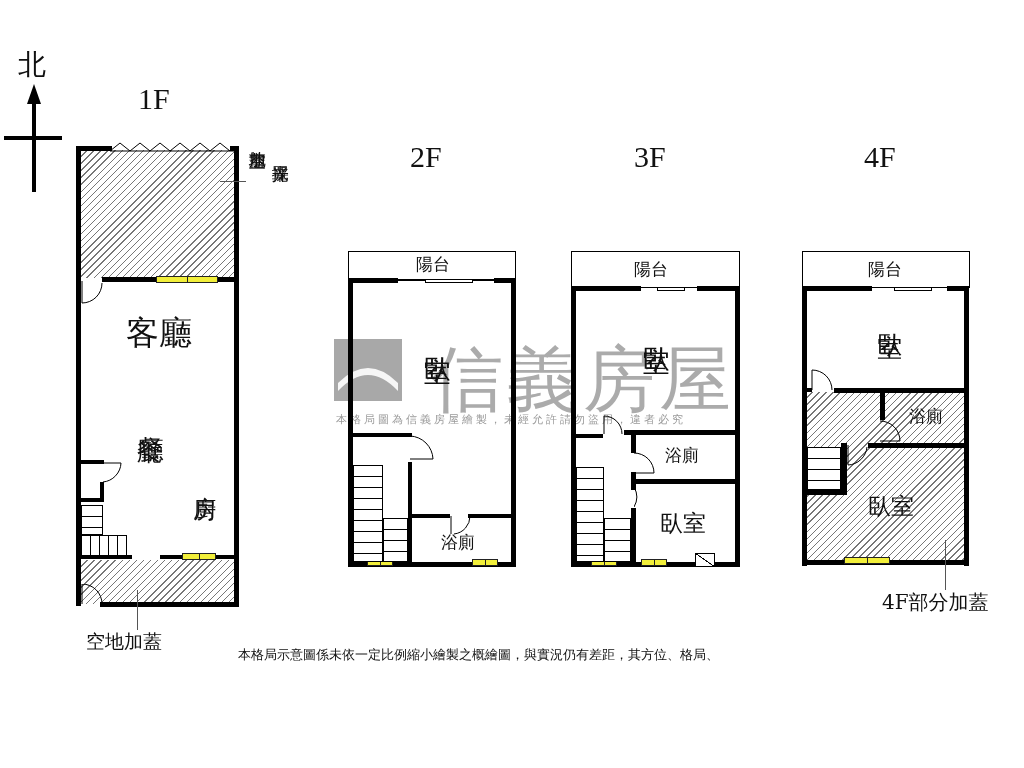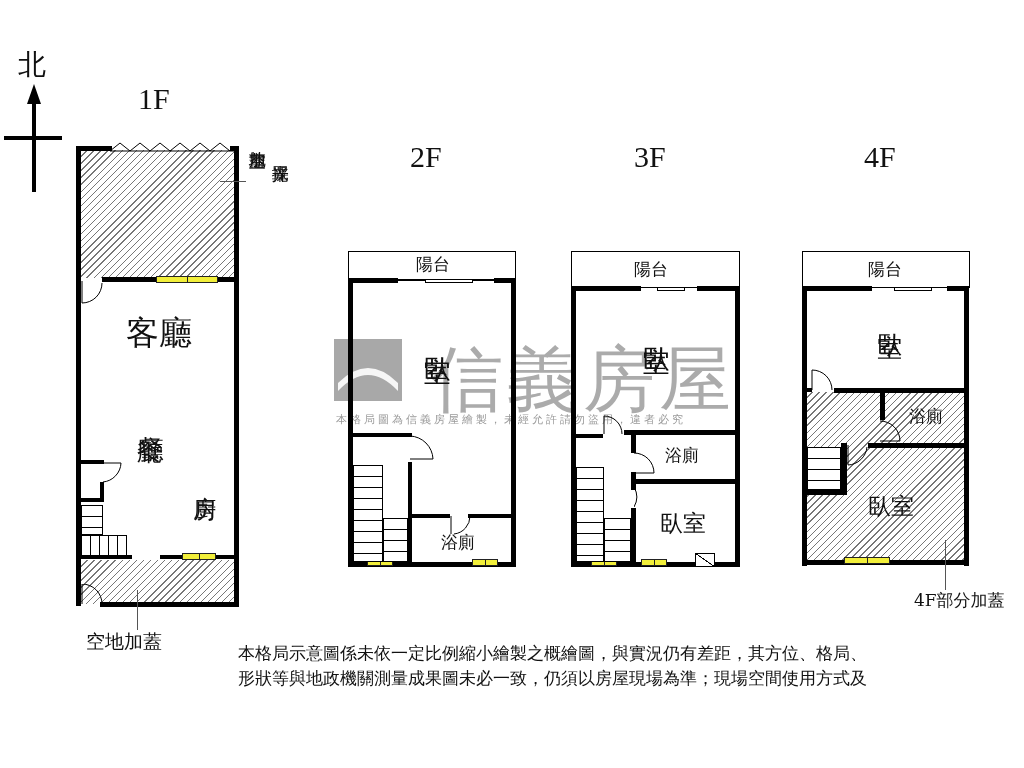--- a/index.html
+++ b/index.html
@@ -12,22 +12,22 @@
     background-image: repeating-linear-gradient(135deg, #fff 0px, #fff 4px, #777 4px, #777 5px); }
   .win { position:absolute; background:#f2ef3a; border:1.5px solid #222; box-sizing:border-box; }
   .win::after { content:""; position:absolute; left:50%; top:0; bottom:0; width:1px; background:#222; }
   .label { position:absolute; font-family:"DejaVu Serif","Liberation Serif",serif; color:#111; line-height:1.05; }
   .vert { writing-mode: vertical-rl; text-orientation: upright; letter-spacing:0px; }
   .floor-title { position:absolute; font-size:30px; font-family:"Liberation Serif","DejaVu Serif",serif; }
   .stairs { position:absolute; border:1px solid #000; box-sizing:border-box;
     background-image: repeating-linear-gradient(180deg, #fff 0px, #fff 10px, #000 10px, #000 11px); background-color:#fff; }
   .stairs-v { position:absolute; border:1px solid #000; box-sizing:border-box;
     background-image: repeating-linear-gradient(90deg, #fff 0px, #fff 8px, #000 8px, #000 9px); }
-  .note { position:absolute; left:238px; top:642px; font-family:Liberation Mono, monospace;
-          font-size:17px; line-height:25px; color:#111; width:760px; }
+  .note { position:absolute; left:238px; top:642px; font-family:Liberation Sans, sans-serif;
+          font-size:13px; line-height:25px; color:#111; width:760px; }
   .wm-logo { position:absolute; left:334px; top:339px; width:68px; height:62px; background:#9a9a9a; opacity:0.85; }
   .wm-text { position:absolute; left:431px; top:332px; font-family:"DejaVu Sans","Liberation Sans",sans-serif;
              font-size:72px; color:#8f8f8f; opacity:0.75; letter-spacing:4px; }
   .wm-sub { position:absolute; left:336px; top:412px; font-family:"DejaVu Sans","Liberation Sans",sans-serif;
             font-size:11px; color:#9a9a9a; letter-spacing:3px; }
   .pointer { position:absolute; background:#555; }
 </style>
 </head>
 <body>
 
@@ -203,19 +203,18 @@
   <div class="wall" style="left:806px; top:490px; width:41px; height:5px;"></div>
   <svg class="abs" style="left:847px; top:445px;" width="24" height="24">
     <path d="M1,0 L1,20 A20,20 0 0 0 20,2" fill="none" stroke="#000" stroke-width="1"></path>
   </svg>
   <div class="stairs" style="left:807px; top:447px; width:34px; height:43px;"></div>
 
   <div class="label" style="left:909px; top:408px; font-size:17px;">浴廁</div>
   <div class="label" style="left:868px; top:494px; font-size:23px;">臥室</div>
 
   <div class="pointer" style="left:945px; top:540px; width:1px; height:50px;"></div>
-  <div class="label" style="left:914px; top:592px; font-size:17px;">4F部分加蓋</div>
+  <div class="label" style="left:882px; top:592px; font-size:20px;">4F部分加蓋</div>
 </div>
 
 <div class="note">
   <div>本格局示意圖係未依一定比例縮小繪製之概繪圖，與實況仍有差距，其方位、格局、</div>
-  <div>形狀等與地政機關測量成果圖未必一致，仍須以房屋現場為準；現場空間使用方式及</div>
 </div>
 
 </body></html>

